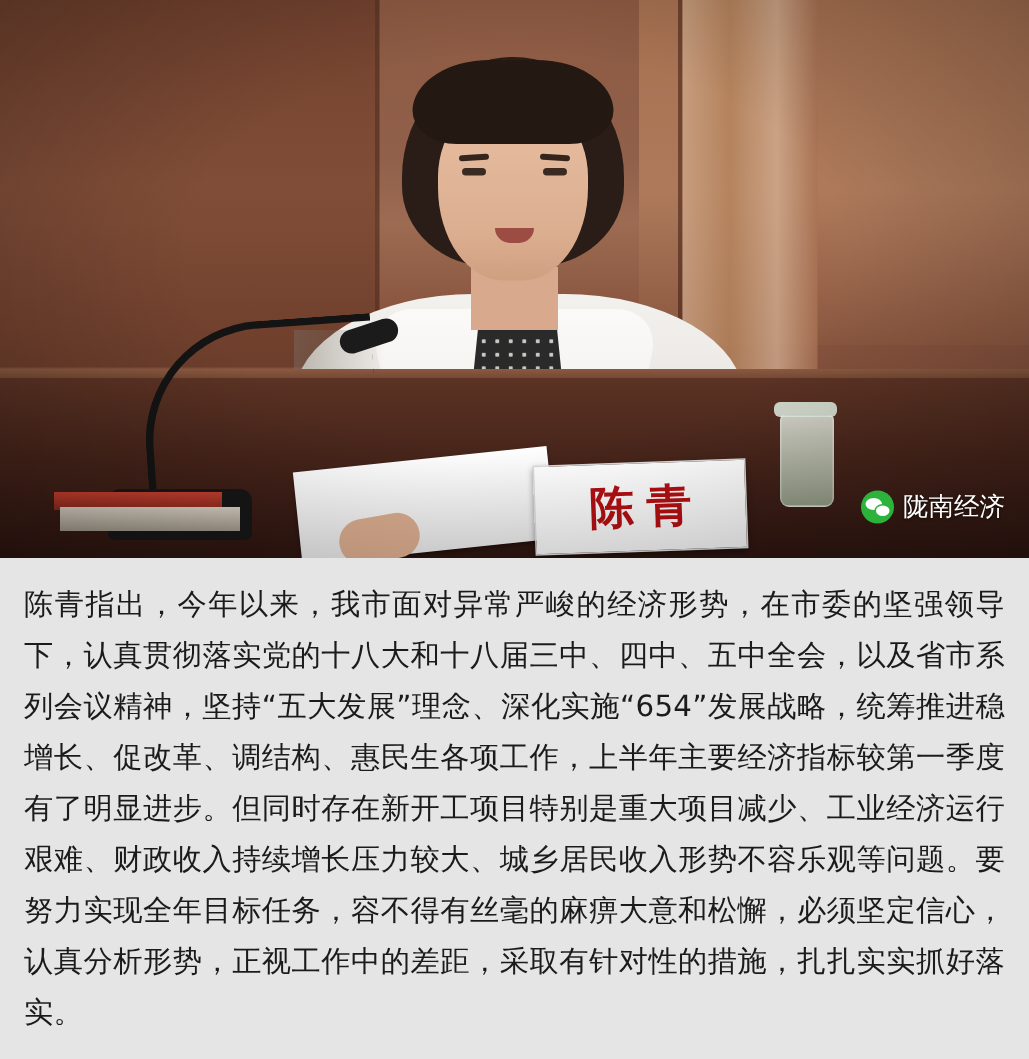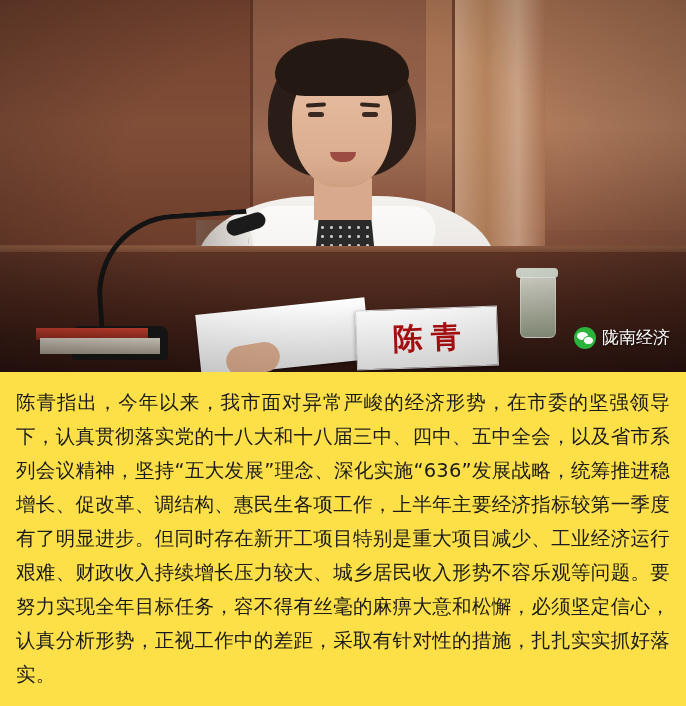--- a/index.html
+++ b/index.html
@@ -10,21 +10,21 @@
   body {
     width: 686px;
     height: 706px;
     font-family: "Liberation Sans", sans-serif;
     overflow: hidden;
   }
   .article {
     width: 686px;
     height: 706px;
     position: relative;
-    background: #fde047;
+    background: #e5e5e5;
   }
 
   
   .photo {
     position: relative;
     width: 686px;
     height: 372px;
     overflow: hidden;
     background: #7a4a3a;
   }
@@ -341,15 +341,15 @@
     </div>
 
     <div class="vignette"></div>
 
     <div class="watermark">
       <span class="wechat-badge"></span>
       <span>陇南经济</span>
     </div>
   </div>
 
-  <div class="body-text">陈青指出，今年以来，我市面对异常严峻的经济形势，在市委的坚强领导下，认真贯彻落实党的十八大和十八届三中、四中、五中全会，以及省市系列会议精神，坚持“五大发展”理念、深化实施“636”发展战略，统筹推进稳增长、促改革、调结构、惠民生各项工作，上半年主要经济指标较第一季度有了明显进步。但同时存在新开工项目特别是重大项目减少、工业经济运行艰难、财政收入持续增长压力较大、城乡居民收入形势不容乐观等问题。要努力实现全年目标任务，容不得有丝毫的麻痹大意和松懈，必须坚定信心，认真分析形势，正视工作中的差距，采取有针对性的措施，扎扎实实抓好落实。</div>
+  <div class="body-text">陈青指出，今年以来，我市面对异常严峻的经济形势，在市委的坚强领导下，认真贯彻落实党的十八大和十八届三中、四中、五中全会，以及省市系列会议精神，坚持“五大发展”理念、深化实施“654”发展战略，统筹推进稳增长、促改革、调结构、惠民生各项工作，上半年主要经济指标较第一季度有了明显进步。但同时存在新开工项目特别是重大项目减少、工业经济运行艰难、财政收入持续增长压力较大、城乡居民收入形势不容乐观等问题。要努力实现全年目标任务，容不得有丝毫的麻痹大意和松懈，必须坚定信心，认真分析形势，正视工作中的差距，采取有针对性的措施，扎扎实实抓好落实。</div>
 
 </div>
 
 </body></html>

